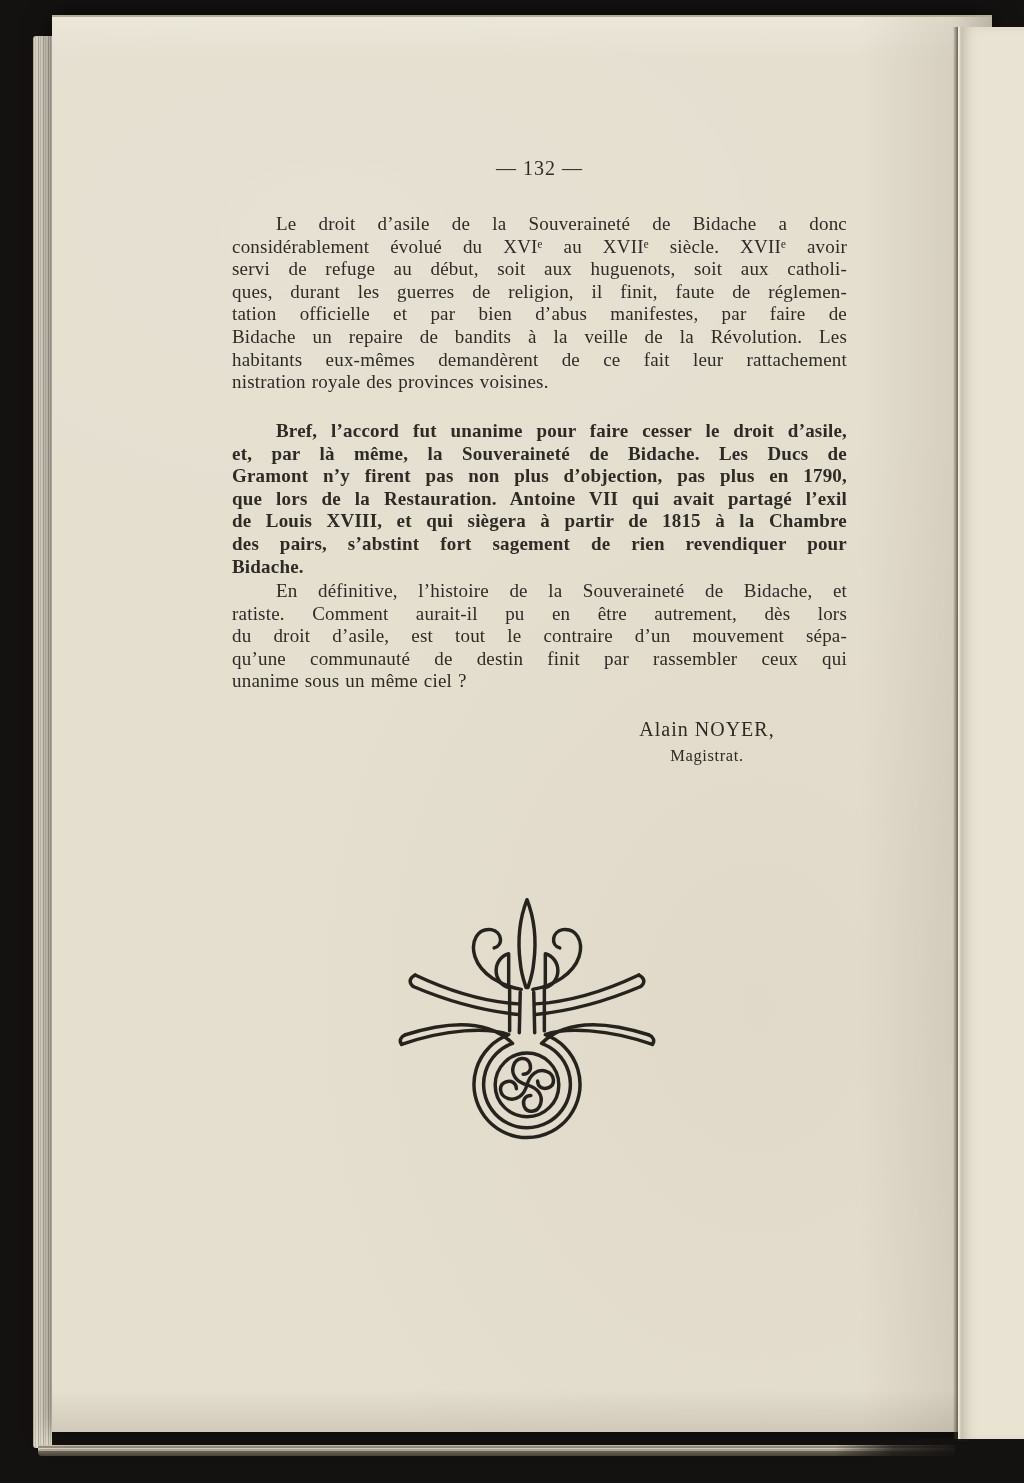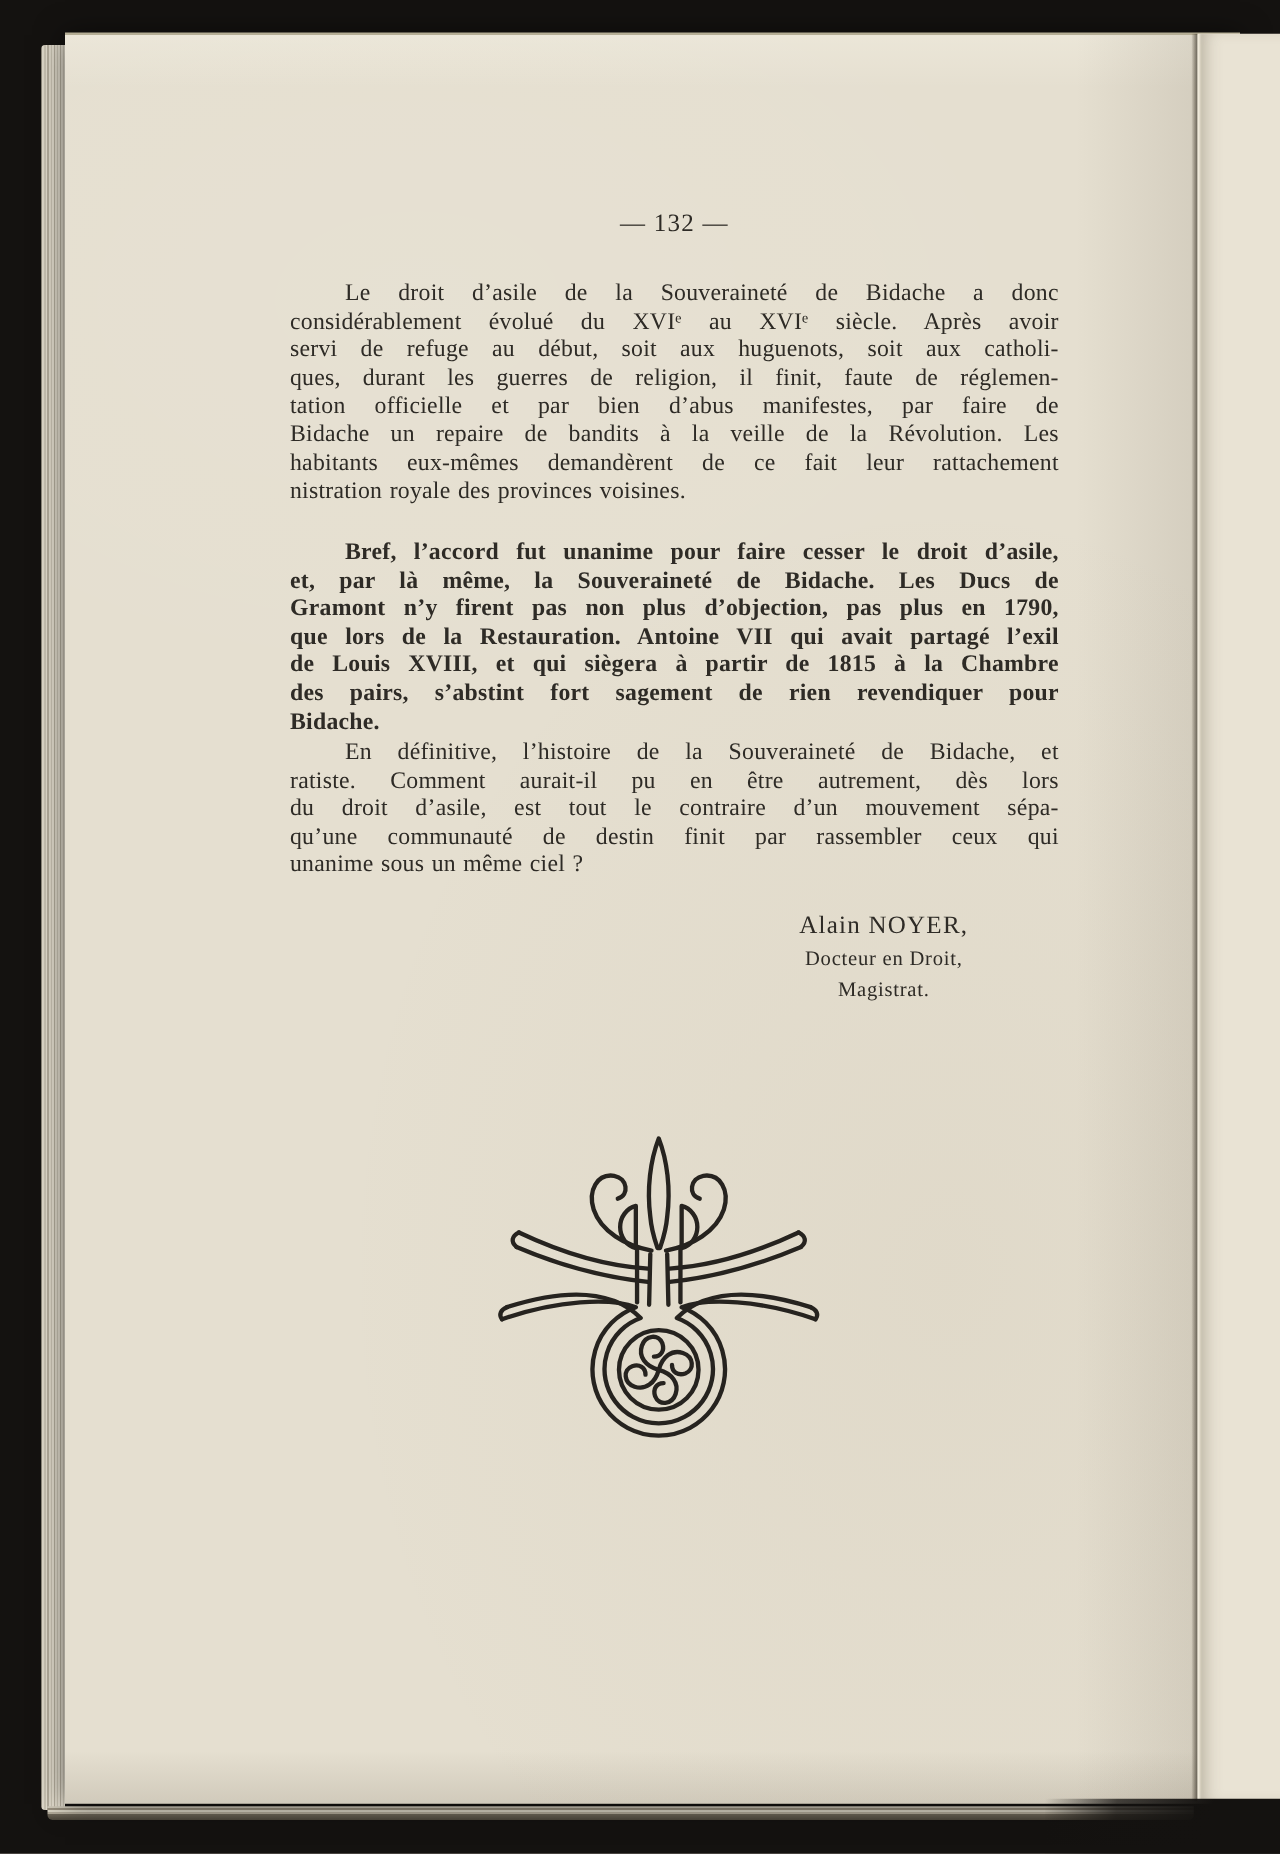--- a/index.html
+++ b/index.html
@@ -25,21 +25,21 @@
     background:repeating-linear-gradient(to bottom,
       #cdc7b7 0px,#cdc7b7 1.5px,
       #978f7e 1.5px,#978f7e 3px,
       #d8d2c2 3px,#d8d2c2 4.5px,
       #b0a898 4.5px,#b0a898 6px,
       #6e6759 6px,#4a443a 11px);
     border-radius:0 0 4px 4px;
   }
   
   .page{
-    position:absolute;left:52px;top:28px;width:940px;height:1415px;
+    position:absolute;left:52px;top:17px;width:940px;height:1415px;
     background-color:#e5dfd0;
     background-image:
       radial-gradient(ellipse 800px 500px at 30% 15%, rgba(255,255,255,0.06), rgba(255,255,255,0) 70%),
       radial-gradient(ellipse 700px 900px at 75% 70%, rgba(130,110,75,0.05), rgba(130,110,75,0) 70%),
       linear-gradient(90deg, rgba(70,60,45,0) 86%, rgba(70,60,45,0.10) 96%, rgba(50,42,30,0.26) 100%),
       linear-gradient(180deg, rgba(255,252,240,0.25) 0%, rgba(255,252,240,0) 3%, rgba(60,50,35,0) 97%, rgba(60,50,35,0.12) 100%);
     box-shadow:0 -2px 0 rgba(200,192,164,0.9), 0 0 22px rgba(0,0,0,0.55);
   }
   
   .fold{
@@ -93,21 +93,21 @@
 
   <div class="edges-left"></div>
   <div class="edges-bottom"></div>
 
   <div class="page">
 
     <div class="page-number">— 132 —</div>
 
     <div class="para para-1">
         <div class="line first">Le droit d’asile de la Souveraineté de Bidache a donc</div>
-        <div class="line">considérablement évolué du XVIᵉ au XVIᵉ siècle. Après avoir</div>
+        <div class="line">considérablement évolué du XVIᵉ au XVIIᵉ siècle. XVIIᵉ avoir</div>
         <div class="line">servi de refuge au début, soit aux huguenots, soit aux catholi-</div>
         <div class="line">ques, durant les guerres de religion, il finit, faute de réglemen-</div>
         <div class="line">tation officielle et par bien d’abus manifestes, par faire de</div>
         <div class="line">Bidache un repaire de bandits à la veille de la Révolution. Les</div>
         <div class="line">habitants eux-mêmes demandèrent de ce fait leur rattachement</div>
         <div class="line last">nistration royale des provinces voisines.</div>
       </div>
     <div class="para para-2">
         <div class="line first">Bref, l’accord fut unanime pour faire cesser le droit d’asile,</div>
         <div class="line">et, par là même, la Souveraineté de Bidache. Les Ducs de</div>
@@ -120,21 +120,20 @@
     <div class="para para-3">
         <div class="line first">En définitive, l’histoire de la Souveraineté de Bidache, et</div>
         <div class="line">ratiste. Comment aurait-il pu en être autrement, dès lors</div>
         <div class="line">du droit d’asile, est tout le contraire d’un mouvement sépa-</div>
         <div class="line">qu’une communauté de destin finit par rassembler ceux qui</div>
         <div class="line last">unanime sous un même ciel ?</div>
       </div>
 
     <div class="signature">
       <div class="sig-name">Alain NOYER,</div>
-      <div class="sig-role">Docteur en Droit,</div>
       <div class="sig-role">Magistrat.</div>
     </div>
 
     <div class="ornament">
       <svg viewBox="0 0 280 285" xmlns="http://www.w3.org/2000/svg" aria-hidden="true">
 
         <path d="M140 10 C147 28 150 52 147 75 C146 87 143 95 141 101 L139 101 C137 95 134 87 133 75 C130 52 133 28 140 10 Z"></path>
 
         <path d="M134 103 C112 99 92 87 86 69 C81 53 89 39 103 41 C114 43 116 57 106 60"></path>
 

